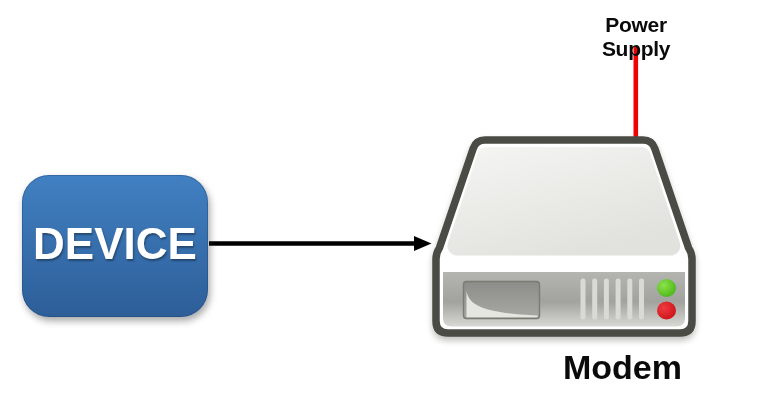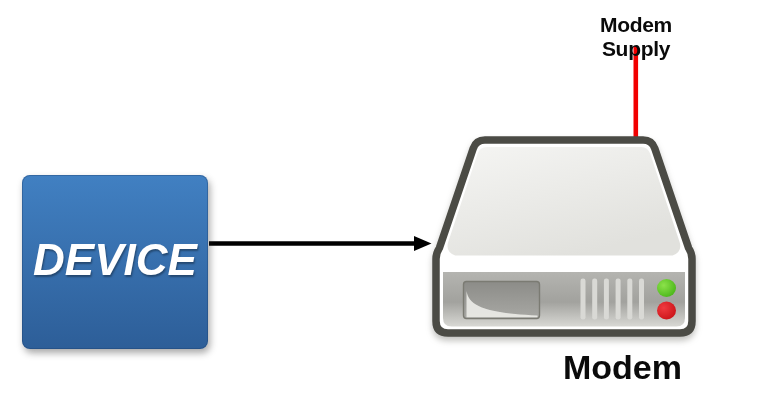--- a/index.html
+++ b/index.html
@@ -12,25 +12,25 @@
     position: relative;
     width: 768px; height: 408px;
     background: var(--page-bg, #ffffff);
   }
   .canvas > svg { position: absolute; left: 0; top: 0; }
 
   
   .device-box {
     position: absolute;
     left: 22px; top: 175px;
-    width: 186px; height: 174px;
-    border-radius: 8px;
+    width: 186px; height: 142px;
+    border-radius: 27px;
     background: linear-gradient(180deg, var(--device-top, #4180c2) 0%, var(--device-bottom, #2d5e98) 100%);
     box-shadow: 2px 4px 7px rgba(40,40,40,0.40), inset 0 0 0 1px rgba(25,60,105,0.35);
-    display: flex; align-items: center; justify-content: center; font-style: italic;
+    display: flex; align-items: center; justify-content: center;
   }
   .device-label {
     color: var(--device-text, #ffffff);
     font-size: 44px; font-weight: bold;
     letter-spacing: 0px;
     text-shadow: 1px 2px 2px rgba(0,0,0,0.35);
     transform: translateY(-2px);
   }
 
   
@@ -104,16 +104,16 @@
     <g>
       <path d="M 209,243.5 H 414" fill="none" stroke-width="4.6" stroke="#000000"></path>
       <polygon points="414,236 431.5,243.5 414,251" fill="#000000"></polygon>
     </g>
   </svg>
 
   <div class="device-box">
     <span class="device-label">DEVICE</span>
   </div>
 
-  <div class="power-label">Modem Supply</div>
+  <div class="power-label">Power Supply</div>
   <div class="modem-label">Modem</div>
 
 </div>
 
 </body></html>

